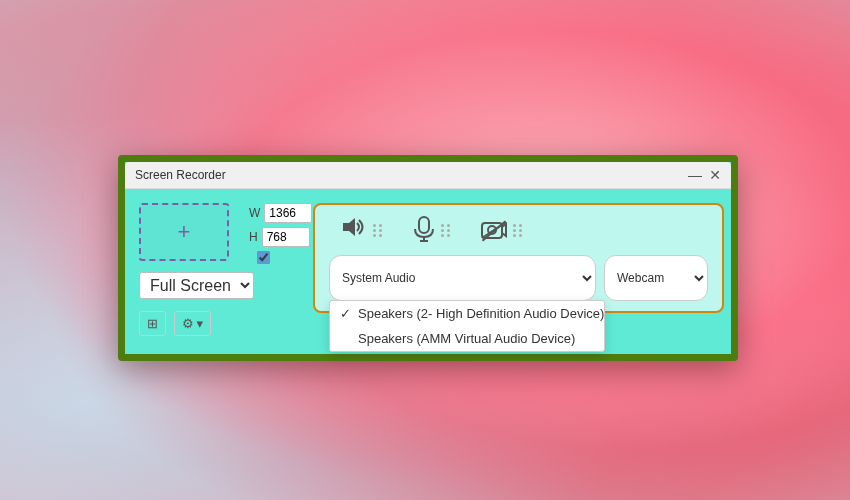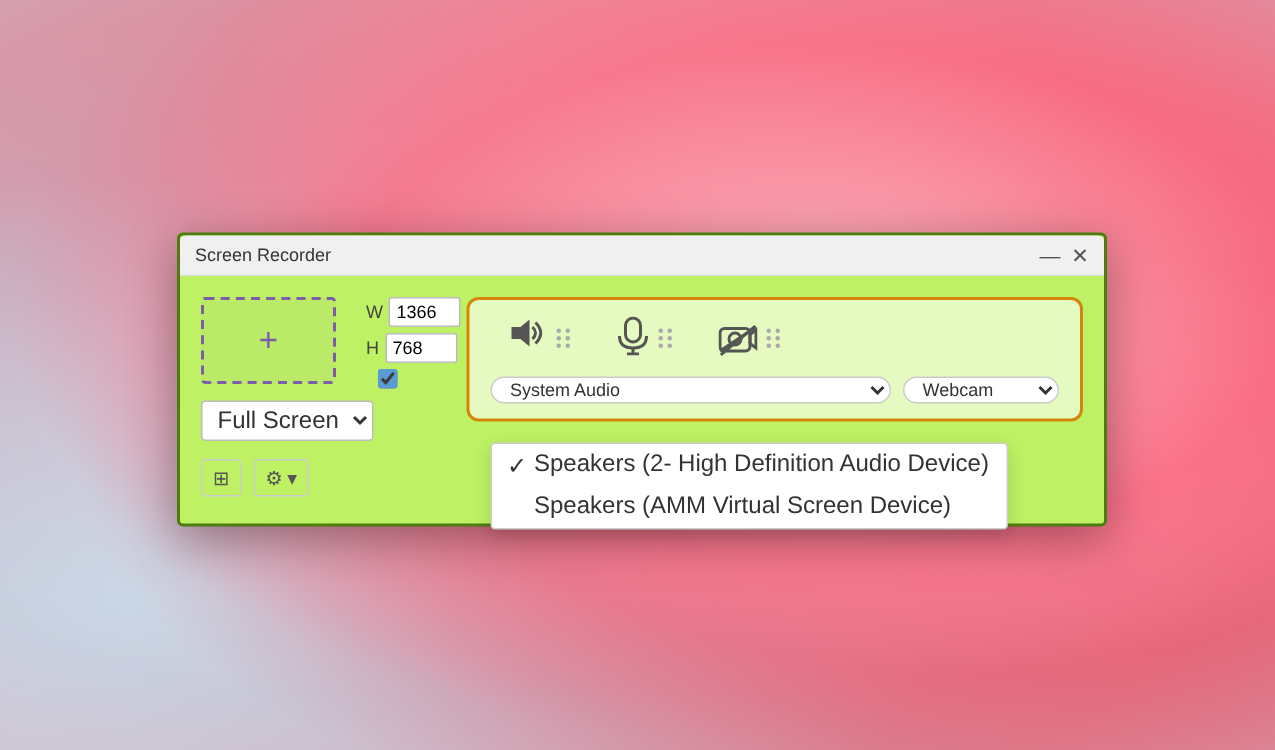--- a/index.html
+++ b/index.html
@@ -35,22 +35,22 @@
         radial-gradient(ellipse at 30% 60%, rgba(200,225,240,0.7) 0%, rgba(170,210,230,0.4) 40%, transparent 70%),
         radial-gradient(ellipse at 10% 80%, rgba(220,235,245,0.8) 0%, transparent 50%);
     }
 
     
     .window {
       position: absolute;
       top: 155px;
       left: 118px;
       width: 620px;
-      background: #bef264;
-      border: 2px solid #4d7c0f;
+      background: #5eead4;
+      border: 7px solid #4d7c0f;
       border-radius: 4px;
       box-shadow: 0 8px 32px rgba(0,0,0,0.35);
       z-index: 10;
     }
 
     
     .titlebar {
       background: #f0f0f0;
       border-bottom: 1px solid #ddd;
       padding: 6px 10px;
@@ -241,43 +241,43 @@
     
     .dropdowns-row {
       display: flex;
       gap: 8px;
       align-items: center;
     }
 
     select.audio-dropdown {
       border: 1px solid #ccc;
       background: #fff;
-      padding: 0 8px;
+      padding: 14px 8px;
       font-size: 12px;
       border-radius: 12px;
       cursor: pointer;
       color: #333;
     }
 
     
     .dropdown-menu {
       position: absolute;
       top: 95px;
       left: 14px;
       background: #fff;
       border: 1px solid #ccc;
       border-radius: 3px;
       box-shadow: 0 4px 12px rgba(0,0,0,0.15);
       min-width: 200px;
       z-index: 20;
     }
 
     .dropdown-menu-item {
-      padding: 5px 12px 5px 28px;
-      font-size: 16px;
+      padding: 5px 0 5px 28px;
+      font-size: 13px;
       color: #333;
       cursor: pointer;
       position: relative;
       white-space: nowrap;
     }
 
     .dropdown-menu-item.selected::before {
       content: '✓';
       position: absolute;
       left: 10px;
@@ -430,19 +430,19 @@
           <option>Webcam</option>
           <option>No Webcam</option>
         </select>
       </div>
 
       <div class="dropdown-menu">
         <div class="dropdown-menu-item selected">
           <span>Speakers (2- High Definition Audio Device)</span>
         </div>
         <div class="dropdown-menu-item">
-          <span>Speakers (AMM Virtual Screen Device)</span>
+          <span>Speakers (AMM Virtual Audio Device)</span>
         </div>
       </div>
     </div>
 
   </div>
 </div>
 
 </body></html>

